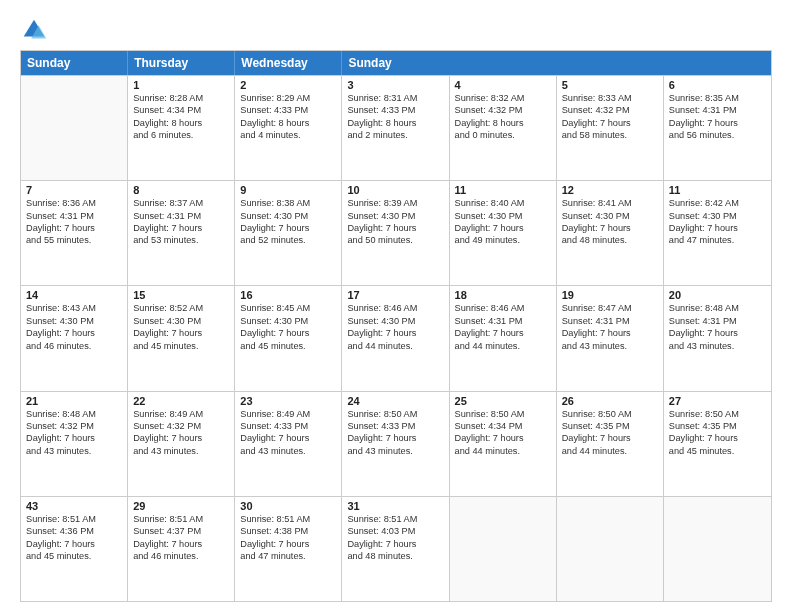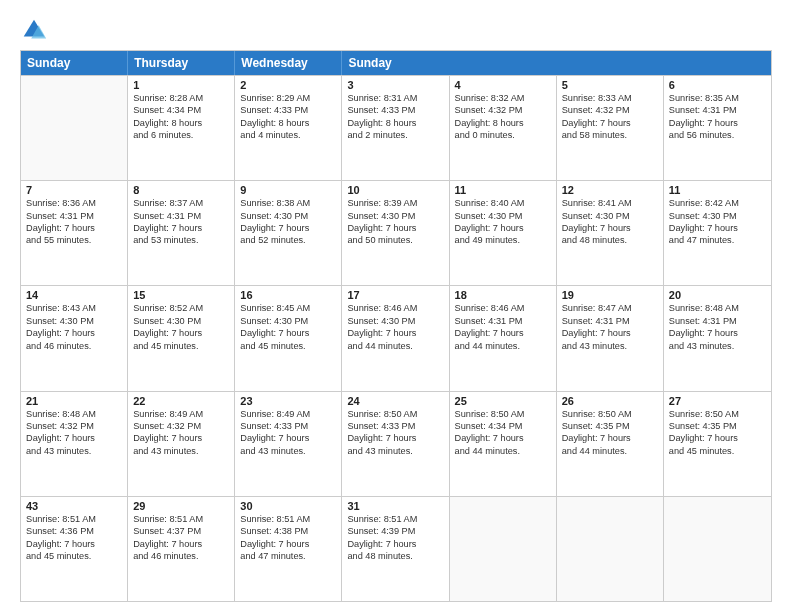--- a/index.html
+++ b/index.html
@@ -357,21 +357,21 @@
           <div class="cal-cell">
             <div class="day-num">30</div>
             <div class="cell-line">Sunrise: 8:51 AM</div>
             <div class="cell-line">Sunset: 4:38 PM</div>
             <div class="cell-line">Daylight: 7 hours</div>
             <div class="cell-line">and 47 minutes.</div>
           </div>
           <div class="cal-cell">
             <div class="day-num">31</div>
             <div class="cell-line">Sunrise: 8:51 AM</div>
-            <div class="cell-line">Sunset: 4:39 PM</div>
+            <div class="cell-line">Sunset: 4:03 PM</div>
             <div class="cell-line">Daylight: 7 hours</div>
             <div class="cell-line">and 48 minutes.</div>
           </div>
           <div class="cal-cell empty"></div>
           <div class="cal-cell empty"></div>
           <div class="cal-cell empty"></div>
         </div>
       </div>
   </div>
 </div>

